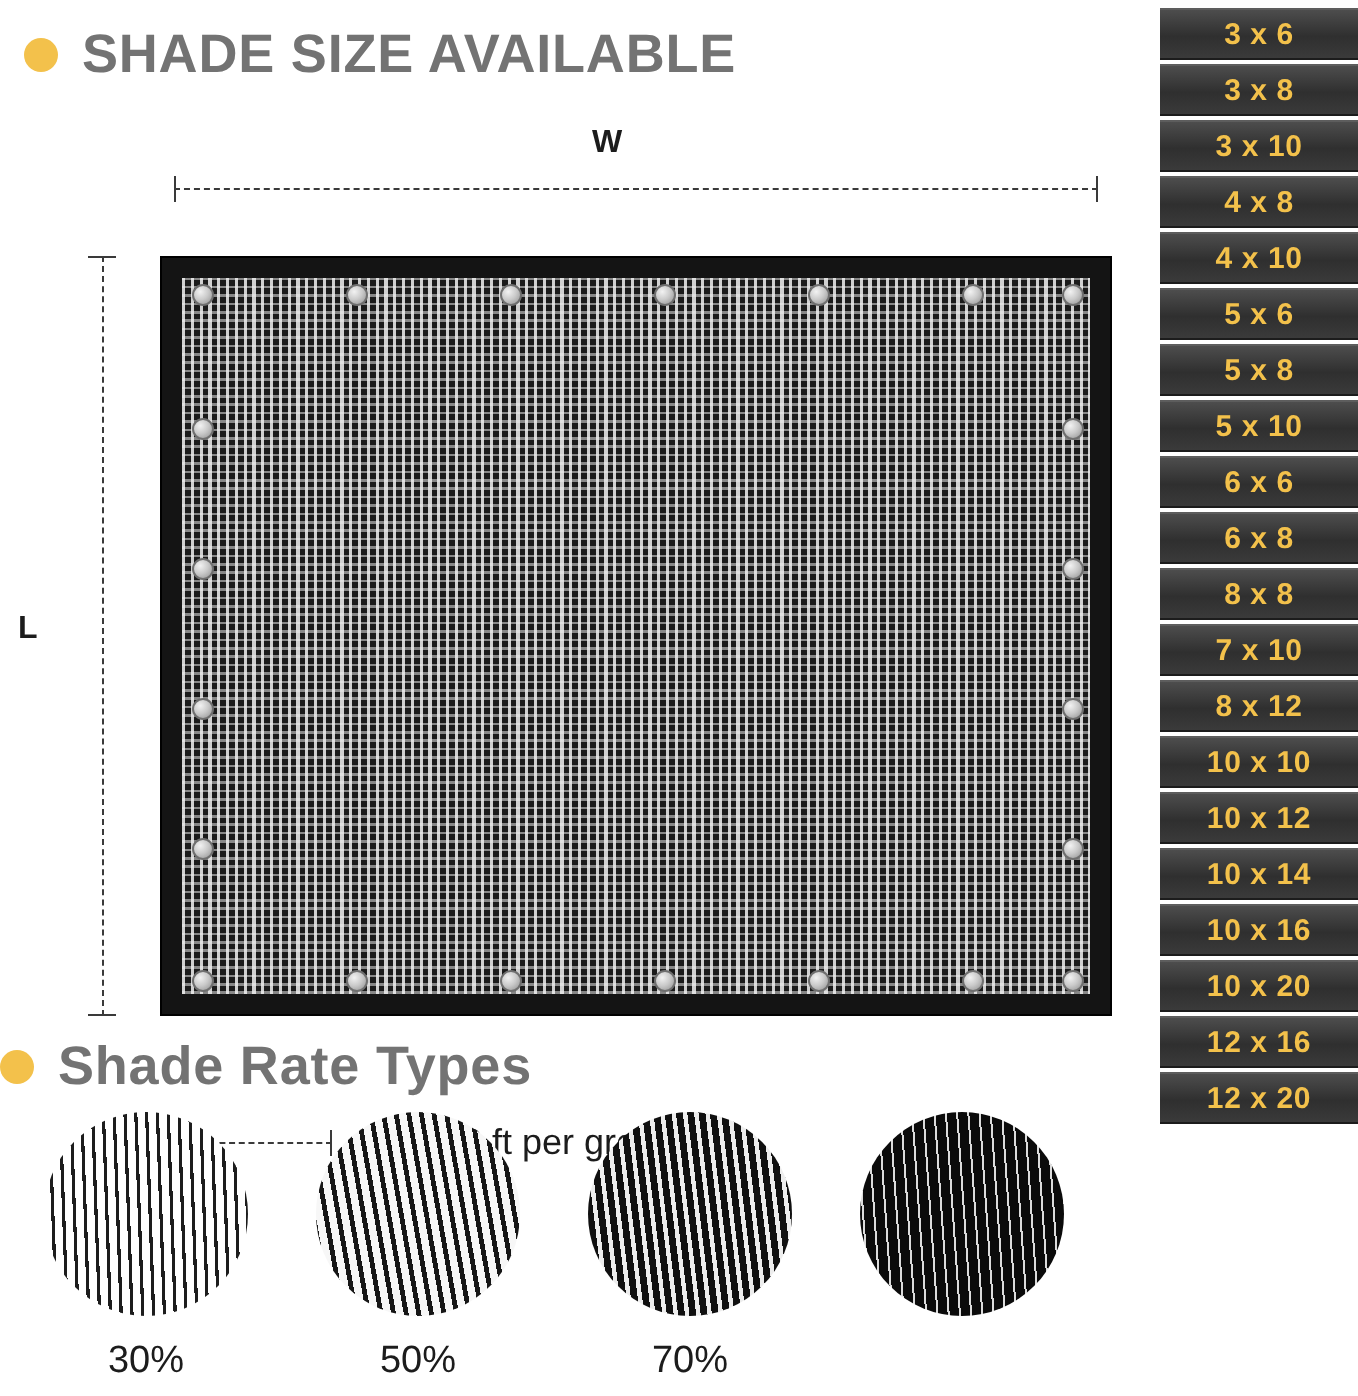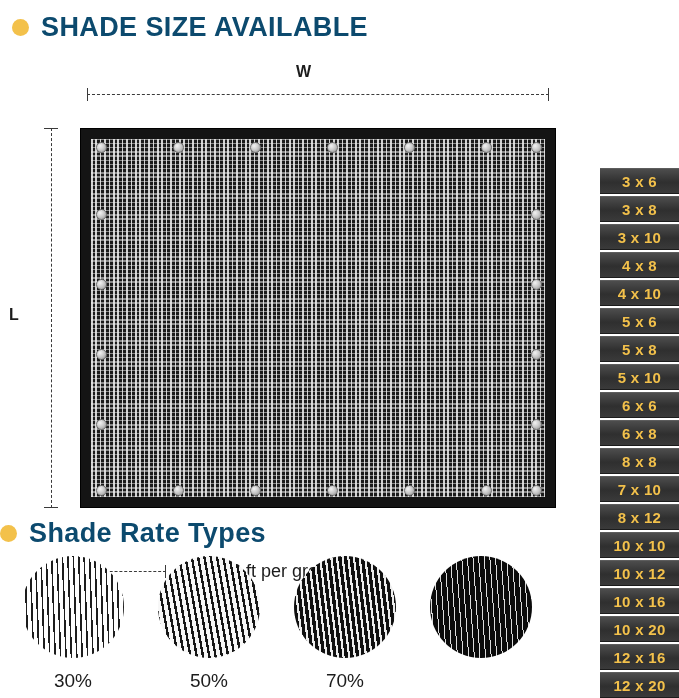--- a/index.html
+++ b/index.html
@@ -36,21 +36,21 @@
     gap: 12px;
   }
   .bullet {
     width: 17px;
     height: 17px;
     border-radius: 50%;
     background: #f3c14b;
     flex: 0 0 auto;
   }
   .title-text {
-    color: #0c4a6e;
+    color: #737373;
     font-size: 27px;
     font-weight: bold;
     letter-spacing: 0.4px;
     white-space: nowrap;
   }
 
   #shade-size-title {
     position: absolute;
     left: 12px;
     top: 12px;
@@ -249,29 +249,28 @@
     margin-top: 12px;
     font-size: 19px;
     color: #1c1c1c;
   }
 
   
   .sizes {
     position: absolute;
     right: 0;
     top: 0;
-    width: 79px;
+    width: 99px;
     height: 698px;
     display: flex;
     flex-direction: column;
     align-items: stretch;
     gap: 2px;
     padding-top: 4px;
     box-sizing: border-box;
-    justify-content: flex-end;
   }
   .size-chip {
     height: 26px;
     line-height: 26px;
     text-align: center;
     color: #f3c14b;
     font-size: 15px;
     font-weight: bold;
     background: linear-gradient(180deg, #4d4d4d 0%, #2f2f2f 55%, #3a3a3a 100%);
     border-top: 1px solid #5d5d5d;
@@ -381,19 +380,20 @@
     <div class="size-chip">5 x 6</div>
     <div class="size-chip">5 x 8</div>
     <div class="size-chip">5 x 10</div>
     <div class="size-chip">6 x 6</div>
     <div class="size-chip">6 x 8</div>
     <div class="size-chip">8 x 8</div>
     <div class="size-chip">7 x 10</div>
     <div class="size-chip">8 x 12</div>
     <div class="size-chip">10 x 10</div>
     <div class="size-chip">10 x 12</div>
+    <div class="size-chip">10 x 14</div>
     <div class="size-chip">10 x 16</div>
     <div class="size-chip">10 x 20</div>
     <div class="size-chip">12 x 16</div>
     <div class="size-chip">12 x 20</div>
   </div>
 
 </div>
 
 </body></html>

